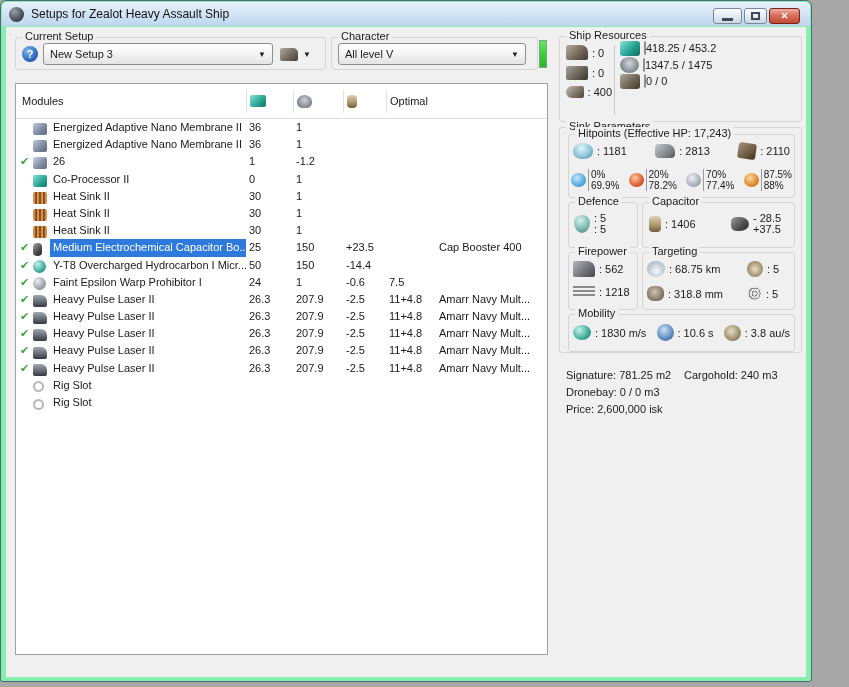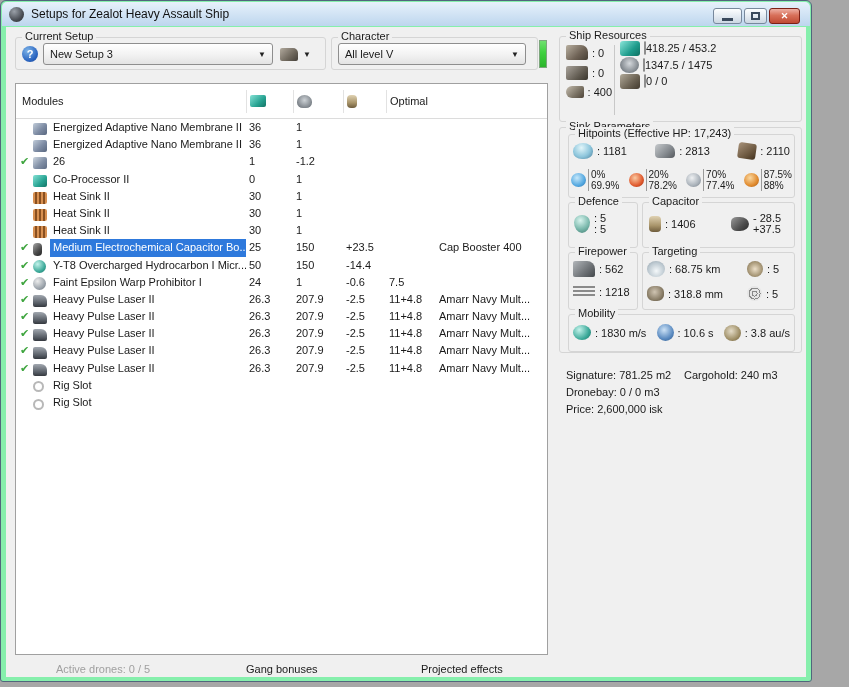--- a/index.html
+++ b/index.html
@@ -532,20 +532,15 @@
 
     <div class="summary">
       <div style="position:relative;">
         <span>Signature: 781.25 m2</span>
         <span class="l2">Cargohold: 240 m3</span>
       </div>
       <div><span>Dronebay: 0 / 0 m3</span></div>
       <div><span>Price: 2,600,000 isk</span></div>
     </div>
 
-    <div class="statusbar">
-      <span class="sb-item disabled" style="left:50px; top:6px;">Active drones: 0 / 5</span>
-      <span class="sb-item" style="left:240px; top:6px;">Gang bonuses</span>
-      <span class="sb-item" style="left:415px; top:6px;">Projected effects</span>
-    </div>
 
   </div>
 </div>
 
 </body></html>

